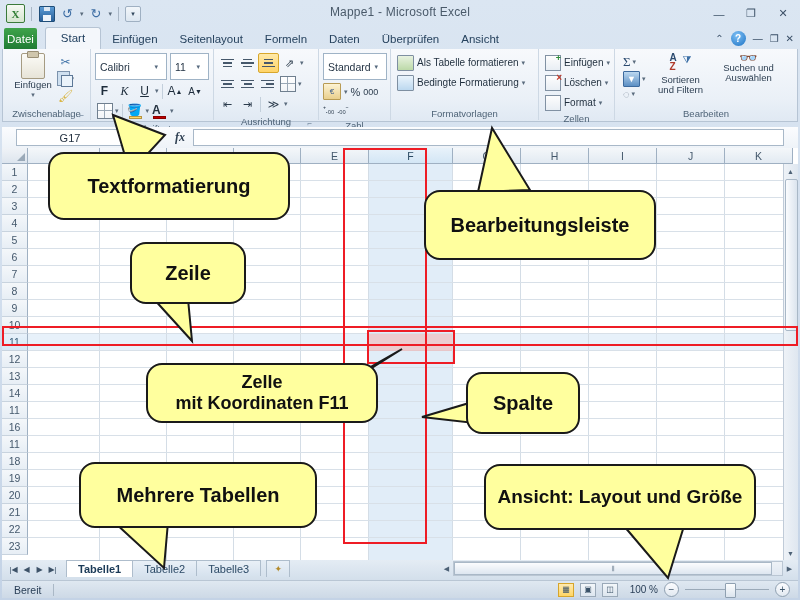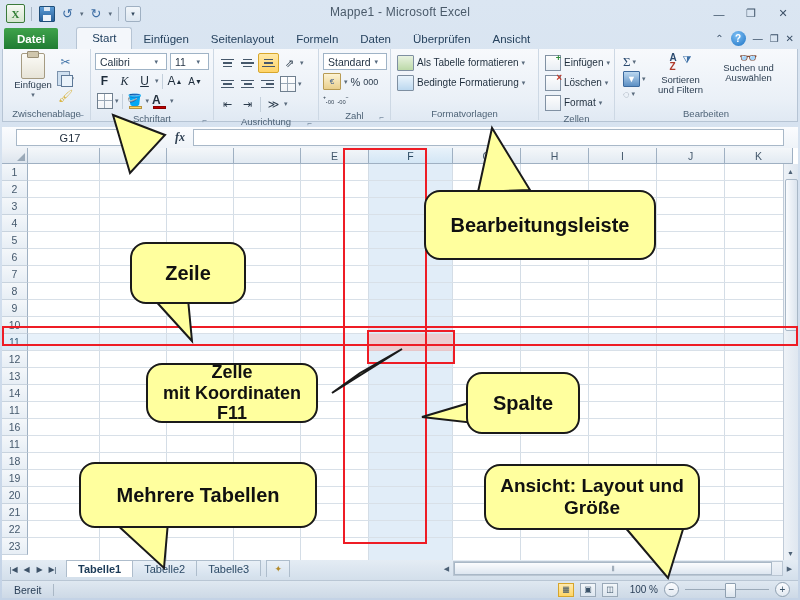--- a/index.html
+++ b/index.html
@@ -38,21 +38,21 @@
     font-size:12px;color:#4a5a6a;letter-spacing:.2px;}
   .wbtns{position:absolute;right:6px;top:6px;display:flex;gap:10px;}
   .wbtn{width:22px;height:15px;display:flex;align-items:center;justify-content:center;
     font-size:11px;color:#3e5268;}
   .wbtn.close{color:#3e5268;}
   
   .tabstrip{position:absolute;left:0;top:28px;width:800px;height:22px;}
   .tabs{position:absolute;left:4px;top:0;display:flex;align-items:flex-end;height:22px;}
   .tab{padding:3px 11px 4px;font-size:11.5px;color:#26425e;cursor:default;line-height:14px;}
   .tab.file{background:linear-gradient(#3fa34b,#1e7a32);color:#fff;border-radius:2px 2px 0 0;
-    font-weight:bold;padding:4px 13px 4px;margin-right:18px;}
+    font-weight:normal;padding:4px 3px 4px;margin-right:8px;}
   .tab.active{background:#f4f7fb;border:1px solid #b6c4d4;border-bottom:1px solid #f4f7fb;
     border-radius:3px 3px 0 0;padding:3px 15px 4px;color:#1a3a5a;}
   .tabright{position:absolute;right:6px;top:3px;display:flex;gap:7px;align-items:center;}
   .help-ic{width:15px;height:15px;border-radius:50%;background:radial-gradient(circle at 40% 30%,#7ec0f5,#1c72c4);
     color:#fff;font-size:10px;font-weight:bold;display:flex;align-items:center;justify-content:center;}
   .mini-ic{font-size:10px;color:#3b5068;}
   
   .ribbon{position:absolute;left:2px;top:49px;width:796px;height:73px;
     background:linear-gradient(#f7f9fc,#eaf0f7 70%,#e0e9f3);
     border:1px solid #b6c4d4;border-top:none;box-sizing:border-box;display:flex;}
@@ -70,21 +70,21 @@
     background:#cfc6ad;border:1px solid #9a8f76;border-radius:1px;}
   .small-row{display:flex;flex-direction:column;gap:2px;padding-top:1px;}
   .sic{width:17px;height:15px;display:flex;align-items:center;justify-content:center;font-size:11px;}
   .scissors{color:#3a6ea5;font-size:12px;}
   .copy-ic{width:13px;height:13px;border:1px solid #7c93ad;background:#cfe0f0;position:relative;}
   .copy-ic:after{content:"";position:absolute;left:3px;top:3px;width:10px;height:10px;
     border:1px solid #5d7897;background:#eaf3fb;}
   .brush-ic{color:#d8b23a;font-size:12px;}
   
   .fontbox{display:flex;gap:3px;margin-bottom:2px;}
-  .combo{height:17px;border:1px solid #9fb3c6;background:#fff;display:flex;align-items:center;
+  .combo{height:27px;border:1px solid #9fb3c6;background:#fff;display:flex;align-items:center;
     padding:0 8px 0 4px;font-size:10.5px;color:#1f2f40;box-sizing:border-box;justify-content:space-between;text-align:center;}
   .combo .cv{overflow:hidden;white-space:nowrap;}
   .combo .cc{font-size:7px;color:#55697e;padding-left:3px;}
   .fbtns{display:flex;align-items:center;gap:1px;margin-bottom:2px;}
   .fb{width:19px;height:18px;display:flex;align-items:center;justify-content:center;
     font-size:12px;color:#1d2c3b;}
   .fb.bold{font-weight:bold;}
   .fb.ital{font-style:italic;font-family:"Liberation Serif",serif;}
   .fb.und{text-decoration:underline;}
   .vsep{width:1px;height:15px;background:#c3cfdb;margin:0 2px;}
@@ -667,47 +667,48 @@
       <span class="ztrack">
           <span class="zthumb"></span>
         </span>
       <span class="zbtn">+</span>
     </div>
   </div>
 
   <svg class="tailsvg" style="left:105px;top:95px;width:80px;height:80px">
     <polygon points="25,78 8,20 60,40" fill="#ffff9e" stroke="#1a1a1a" stroke-width="2"></polygon>
   </svg>
+  <div class="callout" style="left:48px;top:152px;width:242px;height:68px;font-size:20px">Textformatierung</div>
 
   <svg class="tailsvg" style="left:470px;top:110px;width:90px;height:90px">
     <polygon points="22,18 8,82 60,80" fill="#ffff9e" stroke="#1a1a1a" stroke-width="2"></polygon>
   </svg>
   <div class="callout" style="left:424px;top:190px;width:232px;height:70px;font-size:20px">Bearbeitungsleiste</div>
 
   <svg class="tailsvg" style="left:150px;top:295px;width:70px;height:55px">
     <polygon points="2,2 42,46 38,4" fill="#ffff9e" stroke="#1a1a1a" stroke-width="2"></polygon>
   </svg>
   <div class="callout" style="left:130px;top:242px;width:116px;height:62px;font-size:20px">Zeile</div>
 
   <svg class="tailsvg" style="left:330px;top:345px;width:120px;height:55px">
     <polygon points="72,4 2,48 30,28" fill="#ffff9e" stroke="#1a1a1a" stroke-width="2"></polygon>
   </svg>
-  <div class="callout" style="left:146px;top:363px;width:172px;height:60px;flex-direction:column;font-size:18px">
+  <div class="callout" style="left:146px;top:363px;width:232px;height:60px;flex-direction:column;font-size:18px">
     <span>Zelle</span>
     <span>mit Koordinaten F11</span>
   </div>
 
   <svg class="tailsvg" style="left:420px;top:395px;width:60px;height:35px">
     <polygon points="2,22 56,6 54,28" fill="#ffff9e" stroke="#1a1a1a" stroke-width="2"></polygon>
   </svg>
   <div class="callout" style="left:466px;top:372px;width:114px;height:62px;font-size:20px">Spalte</div>
 
   <svg class="tailsvg" style="left:110px;top:520px;width:90px;height:55px">
     <polygon points="4,2 54,48 58,2" fill="#ffff9e" stroke="#1a1a1a" stroke-width="2"></polygon>
   </svg>
   <div class="callout" style="left:79px;top:462px;width:238px;height:66px;font-size:20px">Mehrere Tabellen</div>
 
   <svg class="tailsvg" style="left:620px;top:524px;width:90px;height:60px">
     <polygon points="4,2 48,54 64,2" fill="#ffff9e" stroke="#1a1a1a" stroke-width="2"></polygon>
   </svg>
-  <div class="callout" style="left:484px;top:464px;width:216px;height:66px;font-size:19px">Ansicht: Layout und Größe</div>
+  <div class="callout" style="left:484px;top:464px;width:272px;height:66px;font-size:19px">Ansicht: Layout und Größe</div>
 
 </div>
 
 </body></html>

